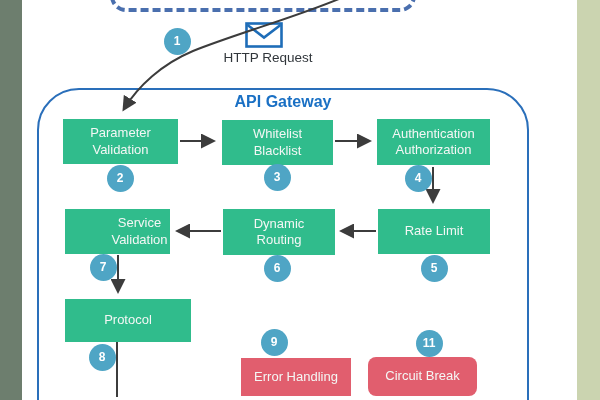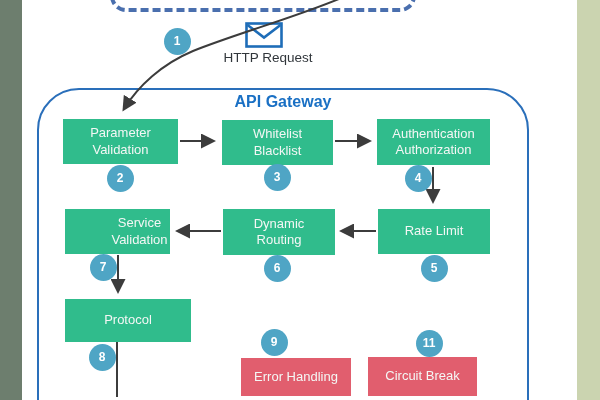--- a/index.html
+++ b/index.html
@@ -98,21 +98,21 @@
     <div class="node green" style="left: 65px; top: 209px; width: 105px; height: 45px; padding-left: 44px;">
       <span>Service</span>
       <span>Validation</span>
     </div>
     <div class="node green" style="left: 65px; top: 299px; width: 126px; height: 43px;">
       <span>Protocol</span>
     </div>
     <div class="node red" style="left: 217px; top: 358px; width: 110px; height: 38px; margin-left: 24px;">
       <span>Error Handling</span>
     </div>
-    <div class="node red" style="left: 368px; top: 357px; width: 109px; height: 39px;">
+    <div class="node red" style="left: 368px; top: 357px; width: 109px; height: 39px; border-radius: 8px;">
       <span>Circuit Break</span>
     </div>
   </div>
 
 <svg id="arrow-layer" viewBox="0 0 600 400">
   <defs>
     <marker id="ah" viewBox="0 0 10 10" refX="8" refY="5" markerWidth="7.5" markerHeight="7.5" orient="auto-start-reverse">
       <path d="M0,0 L10,5 L0,10 z" fill="#3c3c3c"></path>
     </marker>
   </defs>

